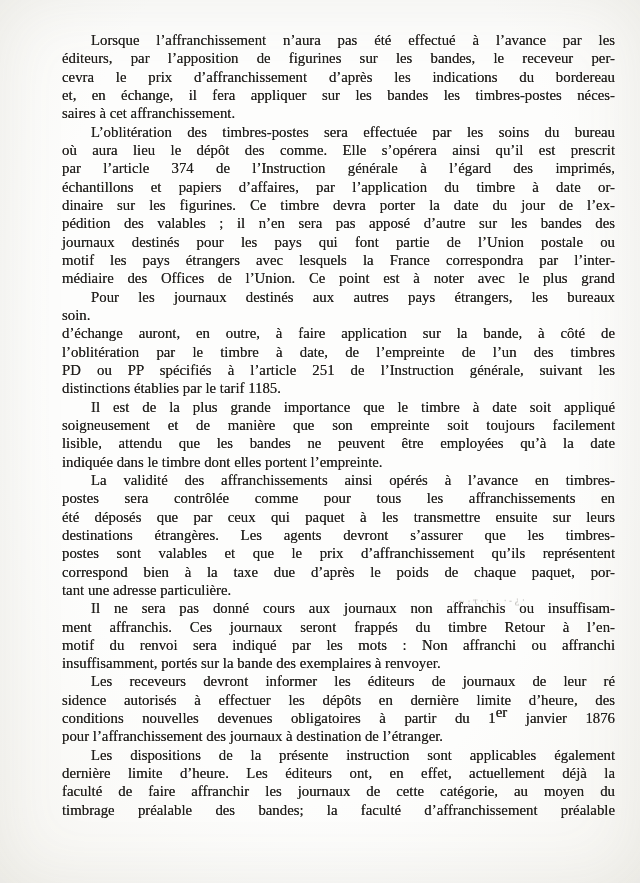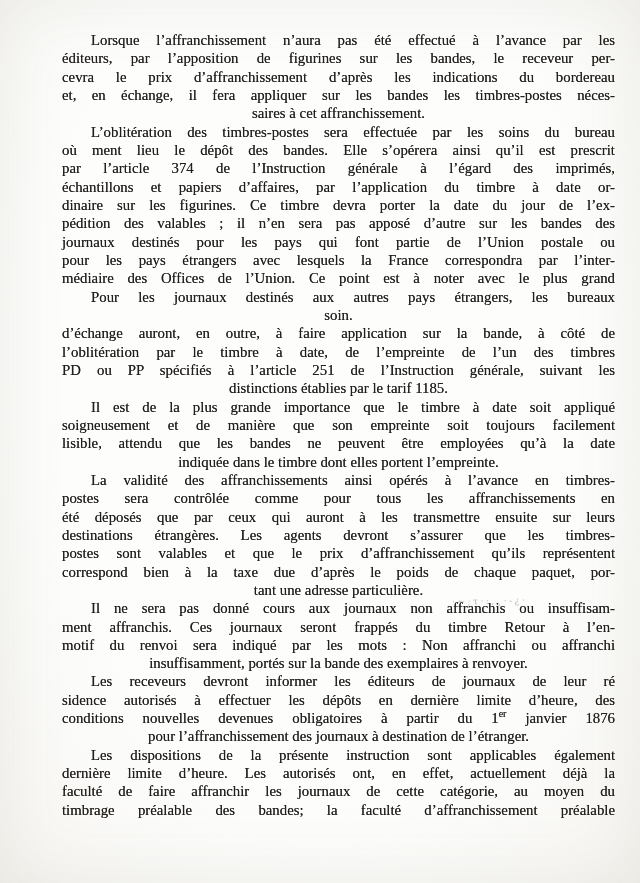--- a/index.html
+++ b/index.html
@@ -23,33 +23,33 @@
     width: 553px;
     color: #211f1c;
     font-family: "Liberation Serif", "DejaVu Serif", serif;
     font-size: 14.8px;
     line-height: 18.33px;
     text-shadow: 0 0 0.35px rgba(20, 18, 15, 0.75);
   }
   .line {
     height: 18.33px;
     white-space: normal;
-    text-align: center;
+    text-align: left;
   }
   .line.just {
     text-align: justify;
     text-align-last: justify;
   }
   .line.indent {
     text-indent: 29px;
   }
   .it { }
   .sup {
     vertical-align: super;
-    font-size: 10px;
+    font-size: 15px;
     line-height: 0;
   }
   .smudge {
     position: absolute;
     left: 452px;
     top: 596px;
     width: 90px;
     color: rgba(70, 64, 56, 0.40);
     font-family: "DejaVu Serif", serif;
     font-size: 9px;
@@ -63,52 +63,52 @@
 <body>
 
 <div class="page">
   <div class="text-block">
       <div class="line indent just"><span>Lorsque l’affranchissement n’aura pas été effectué à l’avance par les</span></div>
       <div class="line just"><span>éditeurs, par l’apposition de figurines sur les bandes, le receveur per-</span></div>
       <div class="line just"><span>cevra le prix d’affranchissement d’après les indications du bordereau</span></div>
       <div class="line just"><span>et, en échange, il fera appliquer sur les bandes les timbres-postes néces-</span></div>
       <div class="line"><span>saires à cet affranchissement.</span></div>
       <div class="line indent just"><span>L’oblitération des timbres-postes sera effectuée par les soins du bureau</span></div>
-      <div class="line just"><span>où ment lieu le dépôt des bandes. Elle s’opérera ainsi qu’il est prescrit</span></div>
+      <div class="line just"><span>où aura lieu le dépôt des comme. Elle s’opérera ainsi qu’il est prescrit</span></div>
       <div class="line just"><span>par l’article 374 de l’Instruction générale à l’égard des imprimés,</span></div>
       <div class="line just"><span>échantillons et papiers d’affaires, par l’application du timbre à date or-</span></div>
       <div class="line just"><span>dinaire sur les figurines. Ce timbre devra porter la date du jour de l’ex-</span></div>
       <div class="line just"><span>pédition des valables ; il n’en sera pas apposé d’autre sur les bandes des</span></div>
       <div class="line just"><span>journaux destinés pour les pays qui font partie de l’Union postale ou</span></div>
-      <div class="line just"><span>pour les pays étrangers avec lesquels la France correspondra par l’inter-</span></div>
+      <div class="line just"><span>motif les pays étrangers avec lesquels la France correspondra par l’inter-</span></div>
       <div class="line just"><span>médiaire des Offices de l’Union. Ce point est à noter avec le plus grand</span></div>
       <div class="line indent just"><span>Pour les journaux destinés aux autres pays étrangers, les bureaux</span></div>
       <div class="line"><span>soin.</span></div>
       <div class="line just"><span>d’échange auront, en outre, à faire application sur la bande, à côté de</span></div>
       <div class="line just"><span>l’oblitération par le timbre à date, de l’empreinte de l’un des timbres</span></div>
       <div class="line just"><span>PD ou PP spécifiés à l’article 251 de l’Instruction générale, suivant les</span></div>
       <div class="line"><span>distinctions établies par le tarif 1185.</span></div>
       <div class="line indent just"><span>Il est de la plus grande importance que le timbre à date soit appliqué</span></div>
       <div class="line just"><span>soigneusement et de manière que son empreinte soit toujours facilement</span></div>
       <div class="line just"><span>lisible, attendu que les bandes ne peuvent être employées qu’à la date</span></div>
       <div class="line"><span>indiquée dans le timbre dont elles portent l’empreinte.</span></div>
       <div class="line indent just"><span>La validité des affranchissements ainsi opérés à l’avance en timbres-</span></div>
       <div class="line just"><span>postes sera contrôlée comme pour tous les affranchissements en</span></div>
-      <div class="line just"><span>été déposés que par ceux qui auront à les transmettre ensuite sur leurs</span></div>
+      <div class="line just"><span>été déposés que par ceux qui paquet à les transmettre ensuite sur leurs</span></div>
       <div class="line just"><span>destinations étrangères. Les agents devront s’assurer que les timbres-</span></div>
       <div class="line just"><span>postes sont valables et que le prix d’affranchissement qu’ils représentent</span></div>
       <div class="line just"><span>correspond bien à la taxe due d’après le poids de chaque paquet, por-</span></div>
       <div class="line"><span>tant une adresse particulière.</span></div>
       <div class="line indent just"><span>Il ne sera pas donné cours aux journaux non affranchis ou insuffisam-</span></div>
       <div class="line just"><span>ment affranchis. Ces journaux seront frappés du timbre </span><span class="it">Retour à l’en-</span></div>
       <div class="line just"><span>motif du renvoi sera indiqué par les mots : </span><span class="it">Non affranchi</span><span> ou </span><span class="it">affranchi</span></div>
       <div class="line"><span class="it">insuffisamment,</span><span> portés sur la bande des exemplaires à renvoyer.</span></div>
       <div class="line indent just"><span>Les receveurs devront informer les éditeurs de journaux de leur ré</span></div>
       <div class="line just"><span>sidence autorisés à effectuer les dépôts en dernière limite d’heure, des</span></div>
       <div class="line just"><span>conditions nouvelles devenues obligatoires à partir du 1</span><span class="sup">er</span><span> janvier 1876</span></div>
       <div class="line"><span>pour l’affranchissement des journaux à destination de l’étranger.</span></div>
       <div class="line indent just"><span>Les dispositions de la présente instruction sont applicables également</span></div>
-      <div class="line just"><span>dernière limite d’heure. Les autorisés ont, en effet, actuellement déjà la</span></div>
+      <div class="line just"><span>dernière limite d’heure. Les éditeurs ont, en effet, actuellement déjà la</span></div>
       <div class="line just"><span>faculté de faire affranchir les journaux de cette catégorie, au moyen du</span></div>
       <div class="line just"><span>timbrage préalable des bandes; la faculté d’affranchissement préalable</span></div>
     </div>
   <div class="smudge">·~;τ·:,¸·-¿·</div>
 </div>
 
 </body></html>

